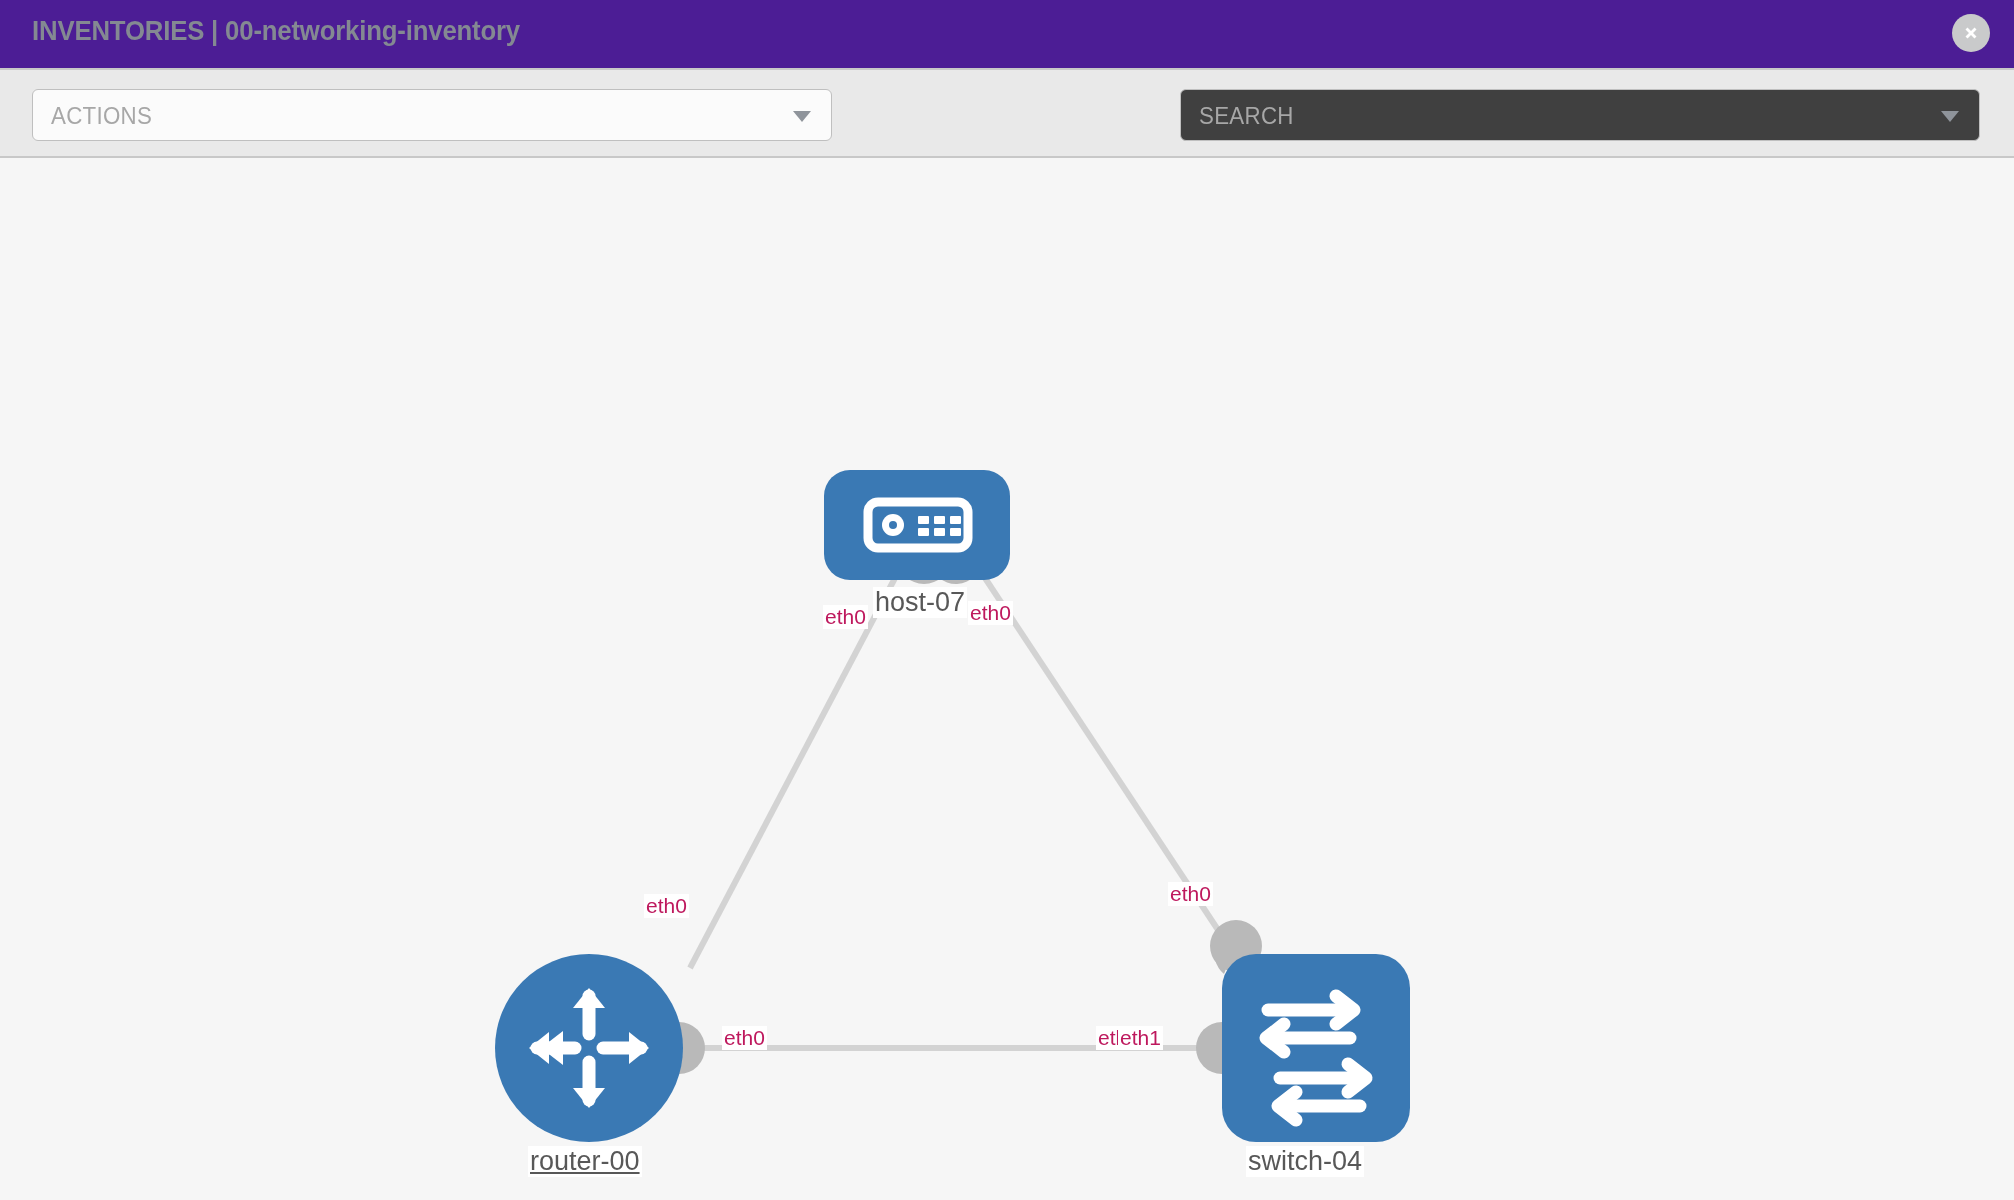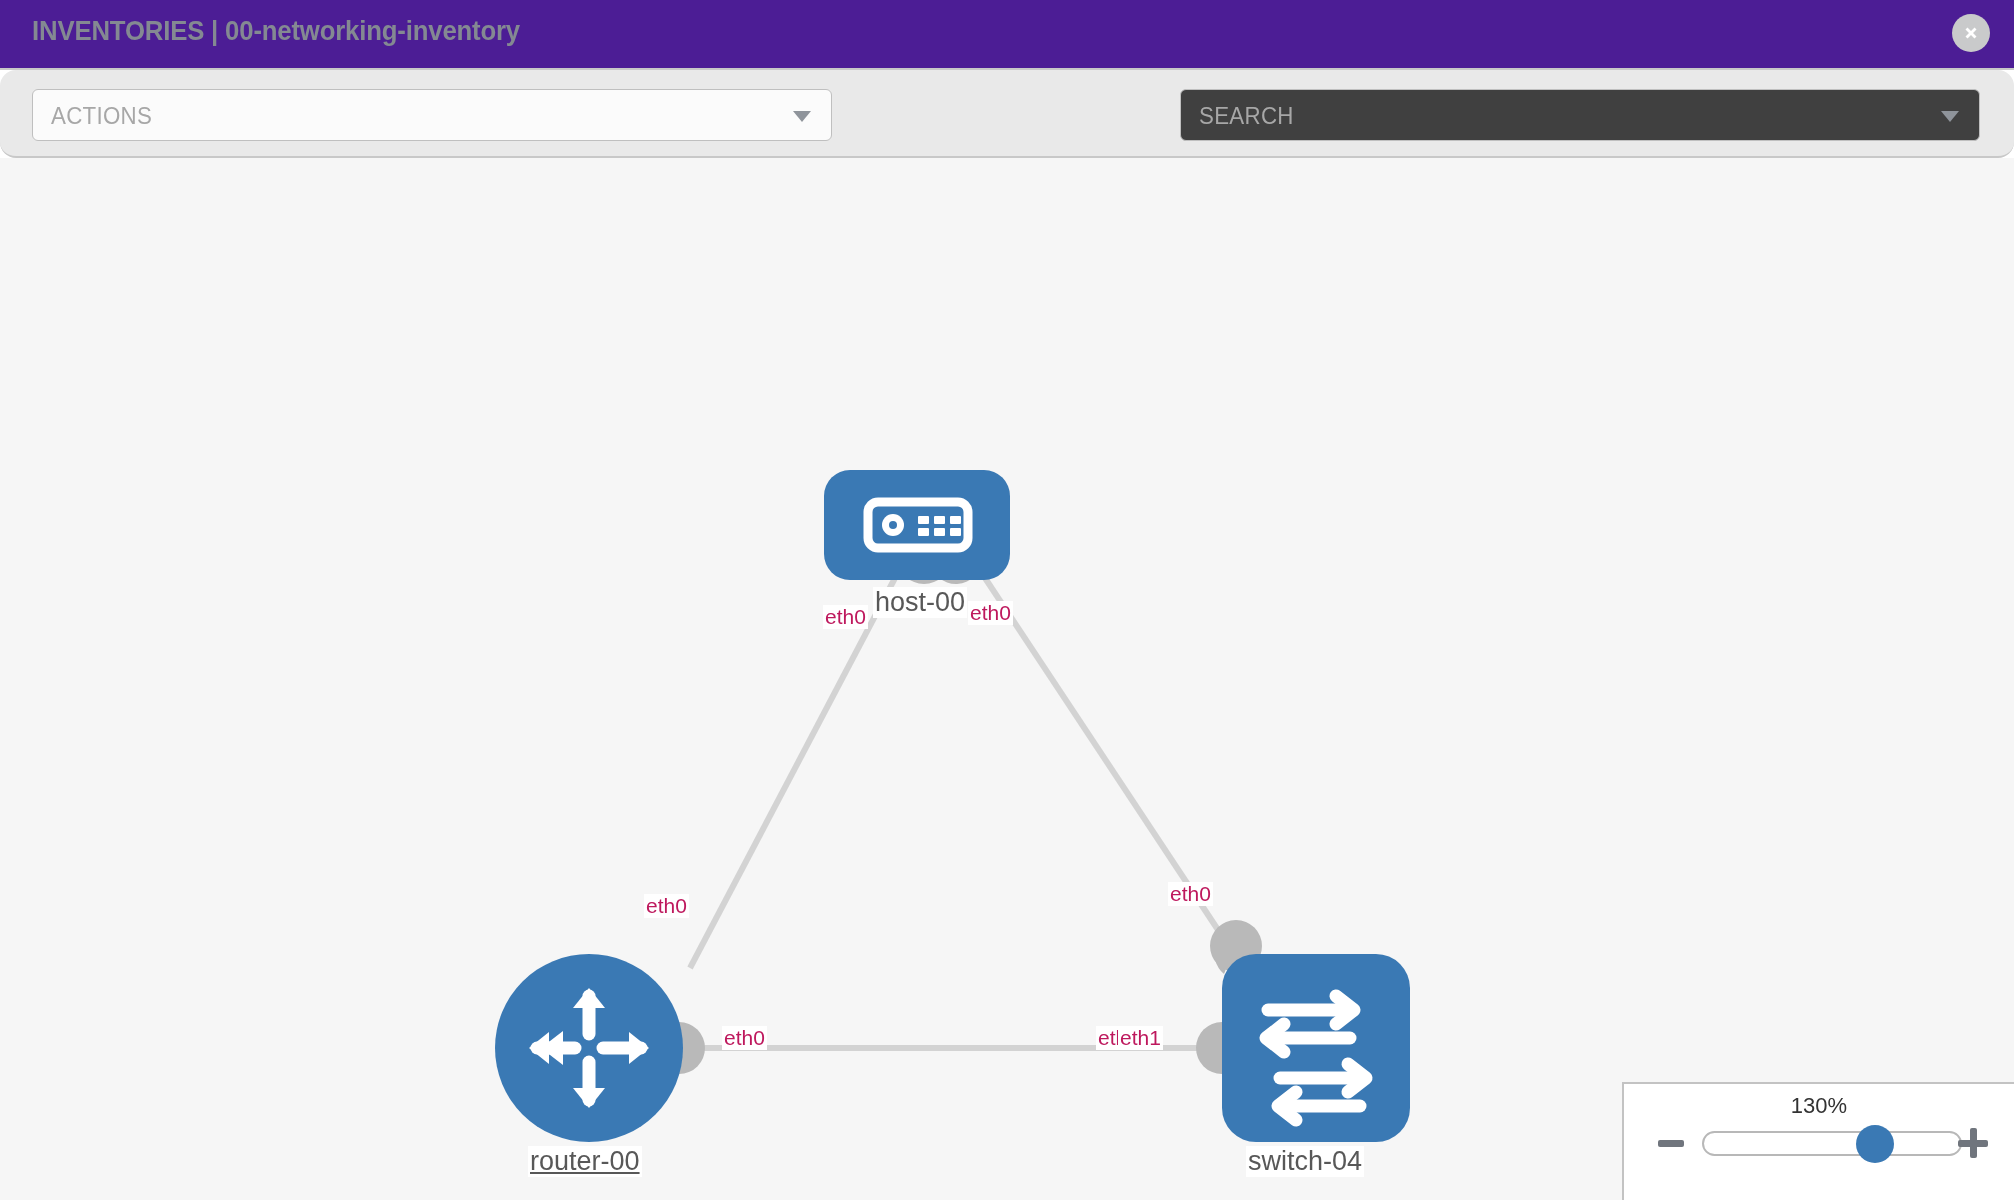--- a/index.html
+++ b/index.html
@@ -36,21 +36,20 @@
     cursor: pointer;
   }
   .close-btn svg { display: block; }
 
   
   .toolbar {
     position: absolute; left: 0; top: 70px;
     width: 2014px; height: 88px;
     background: #e9e9e9;
     border-bottom: 2px solid #c8c8c8;
-    border-radius: 16px;
   }
   .actions-select {
     position: absolute; left: 32px; top: 19px;
     width: 800px; height: 52px;
     background: #fbfbfb;
     border: 1px solid #bfbfbf;
     border-radius: 6px;
     cursor: pointer;
   }
   .actions-label {
@@ -266,34 +265,27 @@
         </g>
         <g stroke="#ffffff" stroke-width="13" stroke-linecap="round" stroke-linejoin="round" fill="none">
           <polyline points="1336,838 1354,852 1336,866"></polyline>
           <polyline points="1284,866 1266,880 1284,894"></polyline>
           <polyline points="1348,906 1366,920 1348,934"></polyline>
           <polyline points="1296,934 1278,948 1296,962"></polyline>
         </g>
       </g>
     </svg>
 
-    <div class="node-label" style="left:873px; top:429px;">host-00</div>
+    <div class="node-label" style="left:873px; top:429px;">host-07</div>
     <div class="node-label" style="left:528px; top:988px;text-decoration:underline;">router-00</div>
     <div class="node-label" style="left:1246px; top:988px;">switch-04</div>
 
     <div class="edge-label" style="left:823px;  top:447px;">eth0</div>
     <div class="edge-label" style="left:968px;  top:443px;">eth0</div>
     <div class="edge-label" style="left:644px;  top:736px;">eth0</div>
     <div class="edge-label" style="left:1168px; top:724px;">eth0</div>
     <div class="edge-label" style="left:722px;  top:868px;">eth0</div>
     <div class="edge-label" style="left:1096px; top:868px;">eth0</div>
     <div class="edge-label" style="left:1118px; top:868px;">eth1</div>
 
-    <div class="zoom-panel">
-      <div class="zoom-pct">130%</div>
-      <div class="zoom-minus"></div>
-      <div class="zoom-track"></div>
-      <div class="zoom-thumb"></div>
-      <div class="zoom-plus"></div>
-    </div>
 
   </div>
 </div>
 
 </body></html>

